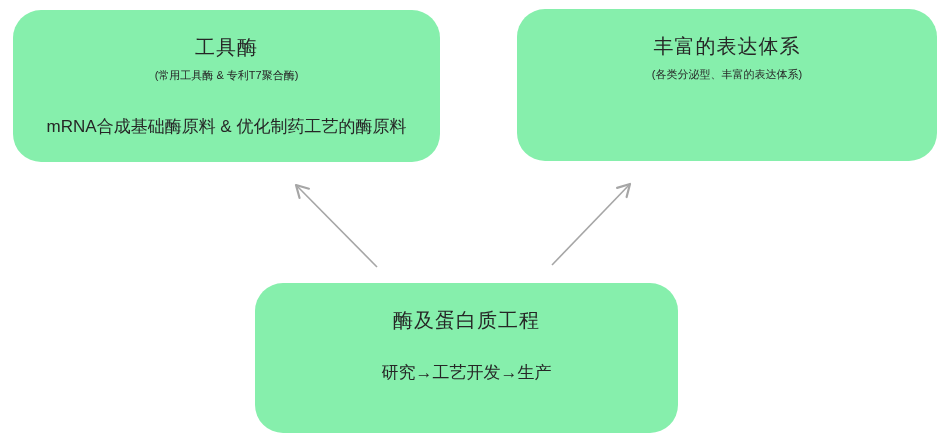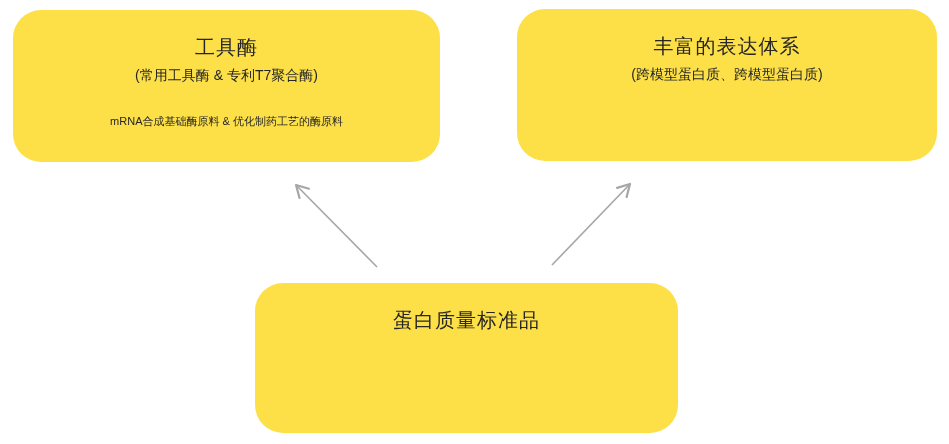--- a/index.html
+++ b/index.html
@@ -9,41 +9,41 @@
     font-family: "Liberation Sans", "DejaVu Sans", sans-serif;
     overflow: hidden;
   }
   .canvas {
     position: relative;
     width: 949px; height: 444px;
     background: #ffffff;
   }
   .box {
     position: absolute;
-    background: #fde047;
+    background: #86efac;
     border-radius: 28px;
     text-align: center;
     color: #262626;
   }
   .box-tool        { left: 13px;  top: 10px;  width: 427px; height: 152px; }
   .box-standards   { left: 517px; top: 9px;   width: 420px; height: 152px; }
   .box-engineering { left: 255px; top: 283px; width: 423px; height: 150px; }
   .box-title {
     margin-top: 22px;
     font-size: 20px;
     line-height: 30px;
     letter-spacing: 1px;
   }
   .box-subtitle {
-    font-size: 14px;
+    font-size: 11px;
     line-height: 27px;
   }
   .box-body {
-    margin-top: 19px;
-    font-size: 11px;
+    margin-top: 25px;
+    font-size: 17px;
     line-height: 26px;
   }
   .arrows-layer {
     position: absolute;
     left: 0; top: 0;
     width: 949px; height: 444px;
     pointer-events: none;
   }
 </style>
 </head>
@@ -52,25 +52,26 @@
 <div class="canvas">
 
   <div class="box box-tool">
     <div class="box-title">工具酶</div>
     <div class="box-subtitle">(常用工具酶 &amp; 专利T7聚合酶)</div>
     <div class="box-body">mRNA合成基础酶原料 &amp; 优化制药工艺的酶原料</div>
   </div>
 
   <div class="box box-standards">
     <div class="box-title">丰富的表达体系</div>
-    <div class="box-subtitle">(跨模型蛋白质、跨模型蛋白质)</div>
+    <div class="box-subtitle">(各类分泌型、丰富的表达体系)</div>
   </div>
 
   <div class="box box-engineering">
-    <div class="box-title">蛋白质量标准品</div>
+    <div class="box-title">酶及蛋白质工程</div>
+    <div class="box-body">研究→工艺开发→生产</div>
   </div>
 
   <svg class="arrows-layer" width="949" height="444" viewBox="0 0 949 444">
     <defs>
       <marker id="arrowhead" viewBox="0 0 12 12" refX="10" refY="6" markerWidth="11" markerHeight="11" orient="auto-start-reverse">
         <path d="M2,1.5 L10,6 L2,10.5" fill="none" stroke-width="1.5" stroke-linecap="round" stroke-linejoin="round" stroke="#a6a6a6"></path>
       </marker>
     </defs>
     <line x1="377" y1="267" x2="296" y2="185" stroke-width="1.6" marker-end="url(#arrowhead)" stroke="#a6a6a6"></line>
     <line x1="552" y1="265" x2="630" y2="184" stroke-width="1.6" marker-end="url(#arrowhead)" stroke="#a6a6a6"></line>

